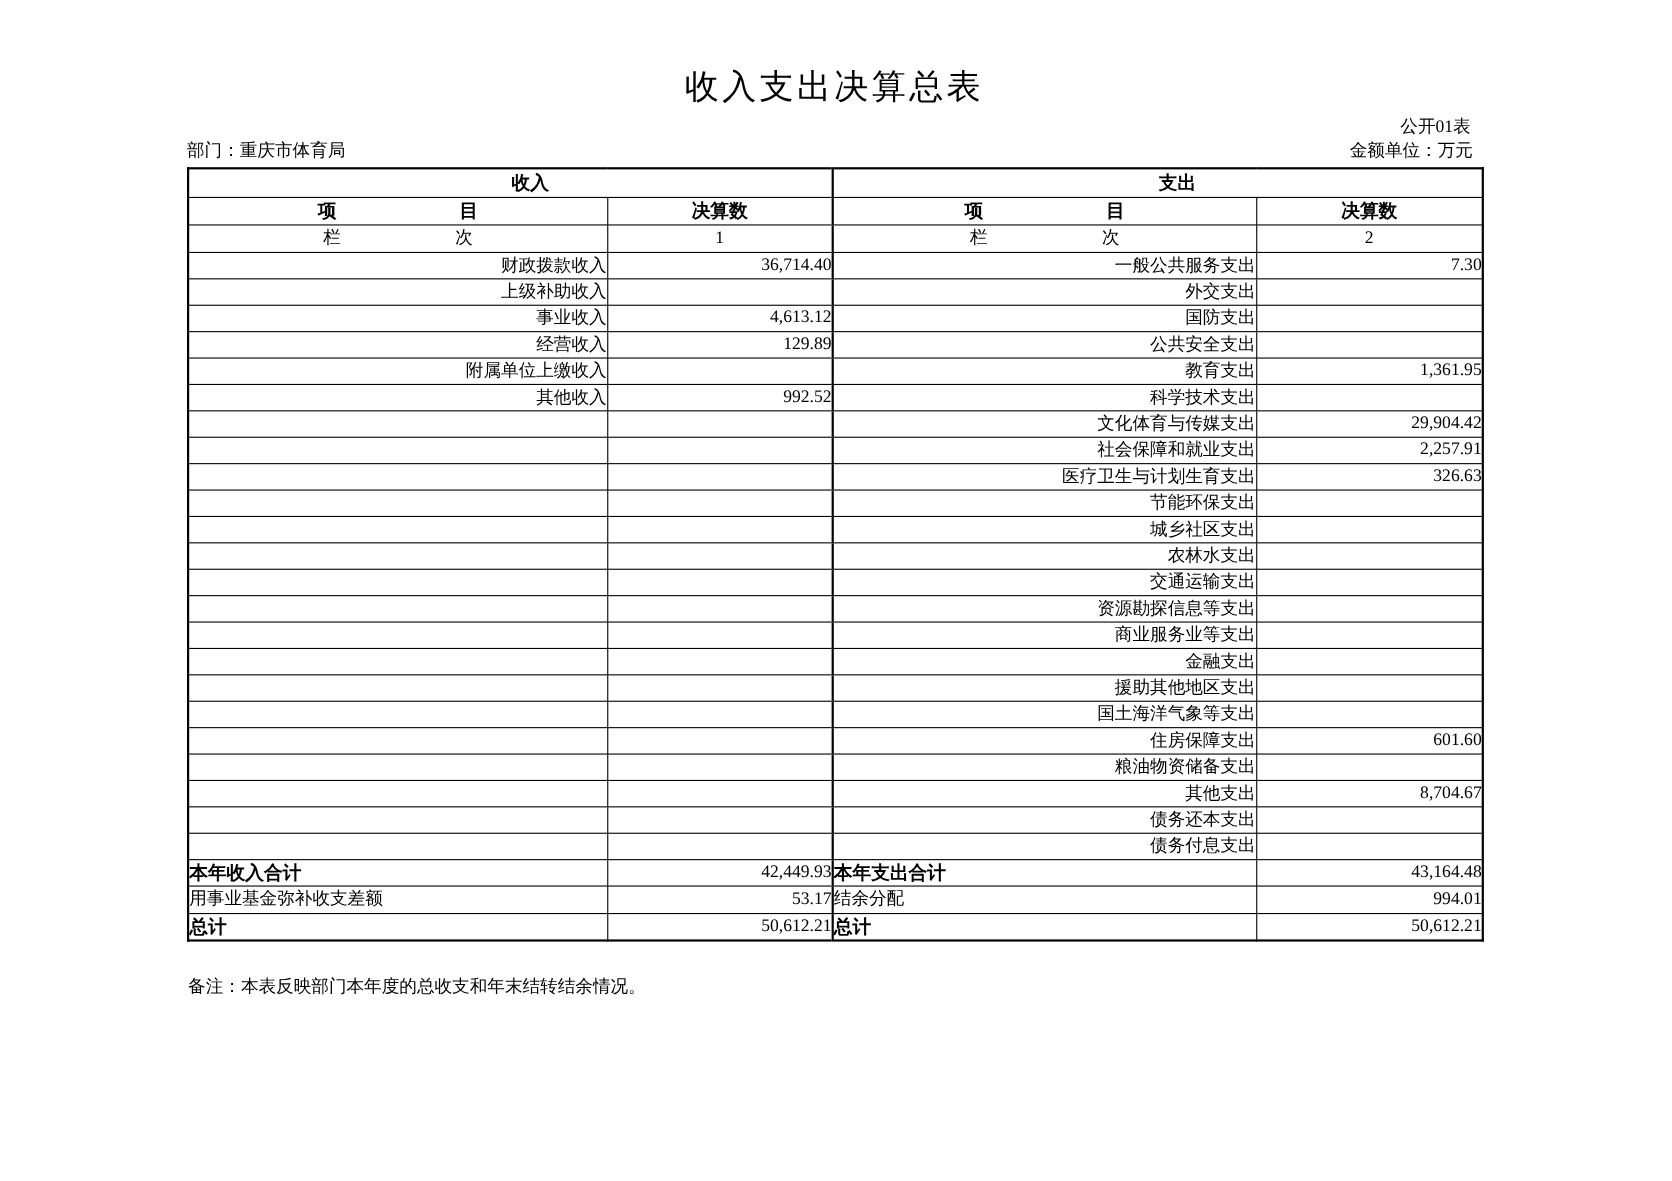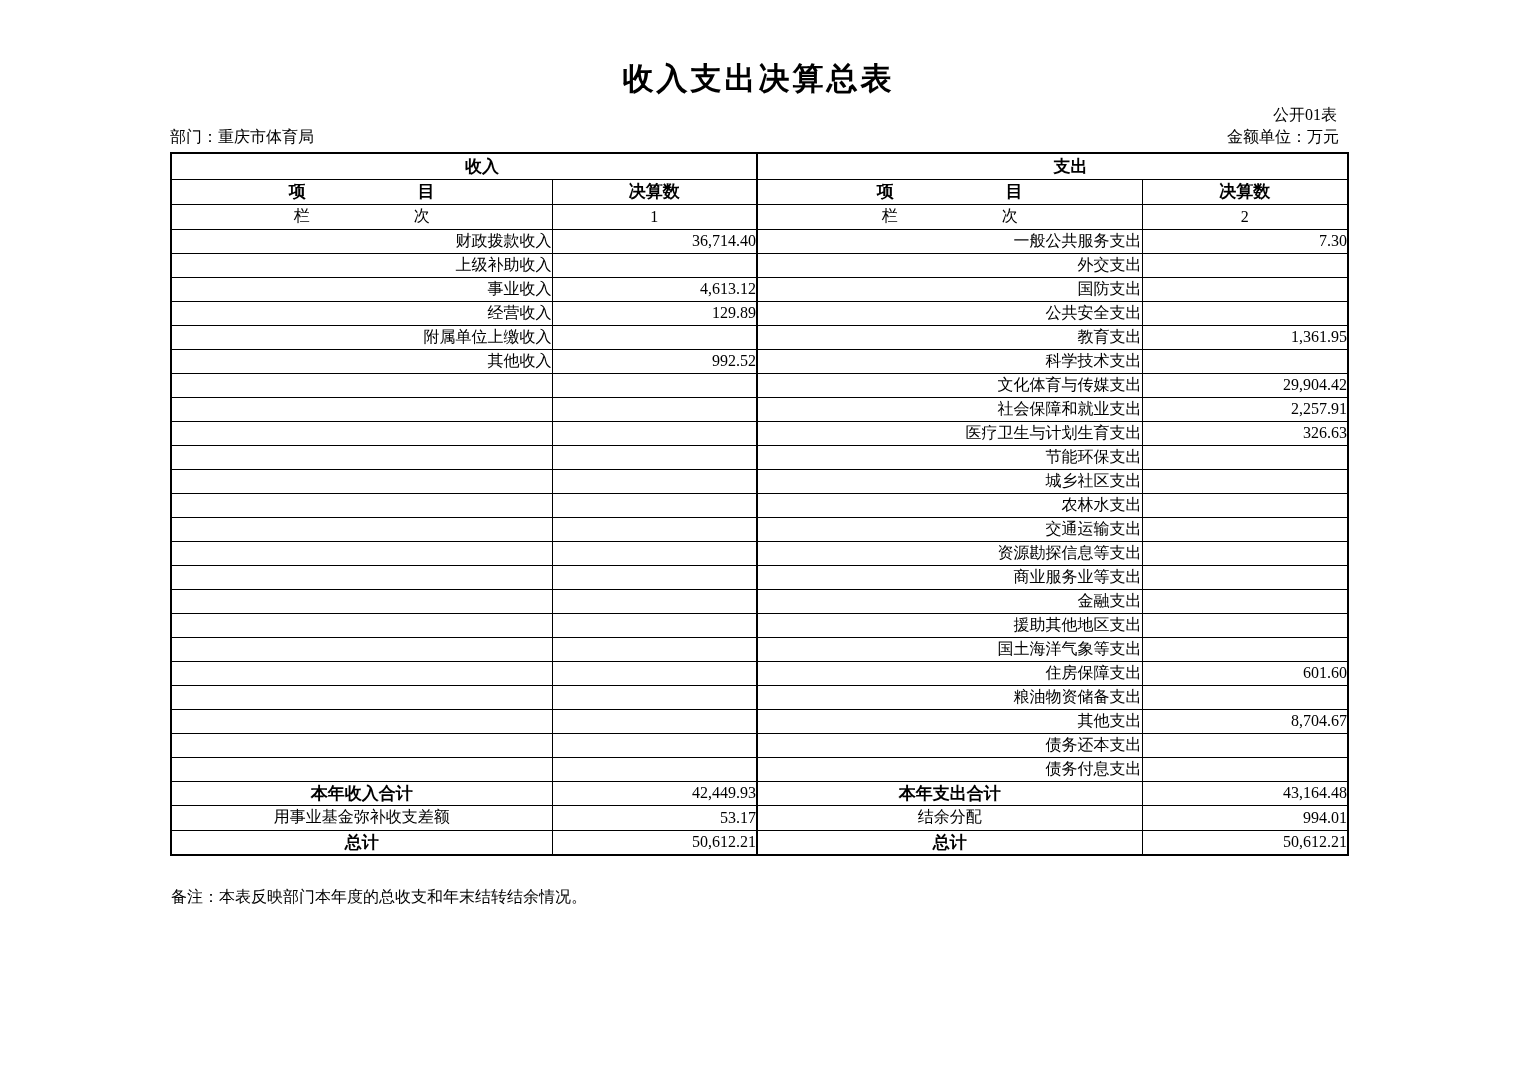--- a/index.html
+++ b/index.html
@@ -10,21 +10,21 @@
     background: #ffffff;
     color: #000000;
     font-family: "Liberation Serif", "DejaVu Serif", serif;
     overflow: hidden;
   }
   .doc-title {
     position: absolute;
     left: 170px; top: 58px; width: 1177px;
     text-align: center;
     font-size: 31px;
-    font-weight: bold;
+    font-weight: normal;
     letter-spacing: 3px;
   }
   .doc-code {
     position: absolute;
     left: 170px; top: 105px; width: 1167px;
     text-align: right;
     font-size: 16px;
   }
   .meta-line {
     position: absolute;
@@ -56,21 +56,21 @@
   .h2 { height: 25px; }
   .h2 th { font-size: 17px; font-weight: bold; text-align: center; }
   .h3 { height: 25px; }
   .h3 th { font-size: 16px; font-weight: normal; text-align: center; }
   .spread { display: inline-flex; gap: 112px; }
   .spread-narrow { display: inline-flex; gap: 104px; }
   .data-row { height: 24px; }
   .item-cell { text-align: right; padding-left: 4px; }
   .value-cell { text-align: right; padding-right: 6px; }
   .summary-row { height: 24.5px; }
-  .label-cell { text-align: center; }
+  .label-cell { text-align: left; }
   .summary-row.bold .label-cell { font-weight: bold; font-size: 17px; }
   .footer-note {
     position: absolute;
     left: 171px; top: 887px;
     font-size: 16px;
   }
 </style>
 </head>
 <body>
 

